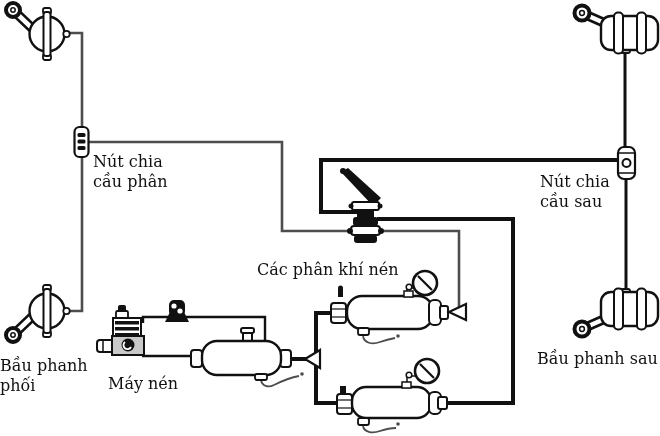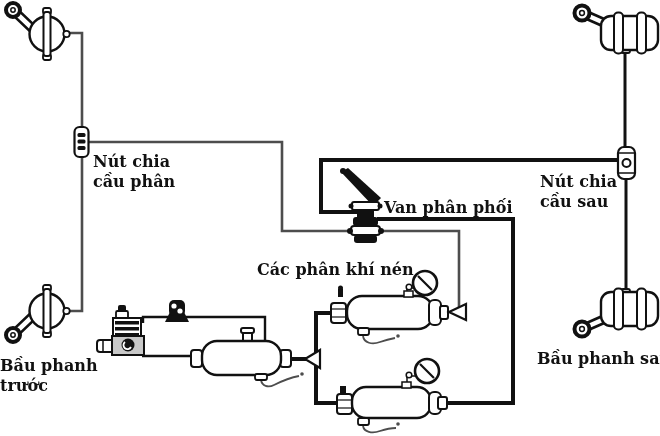--- a/index.html
+++ b/index.html
@@ -6,21 +6,21 @@
   #canvas{
     position:relative;
     width:660px;height:436px;
     background:#ffffff;
     overflow:hidden;
     font-family:"DejaVu Serif","Liberation Serif",serif;
   }
   #canvas svg{position:absolute;left:0;top:0;}
   .lbl{
     position:absolute;
-    font-weight:700;
+    font-weight:400;
     font-size:16px;
     line-height:20px;
     color:#111;
     white-space:nowrap;
     letter-spacing:0px;
   }
 </style>
 </head>
 <body>
 
@@ -191,38 +191,36 @@
     <circle cx="427" cy="371" r="12" fill="#fff" stroke="#111" stroke-width="2.6"></circle>
     <line x1="420" y1="364" x2="434" y2="378" stroke="#111" stroke-width="2.2"></line>
   </g>
 </svg>
 
 <div class="lbl" style="left:93px;top:152px">
   <div>Nút chia</div>
   <div>cầu phân</div>
 </div>
 
-<div class="lbl" style="left:384px;top:198px">
-  <div>Van phân phối</div>
-</div>
 
 <div class="lbl" style="left:257px;top:260px">
   <div>Các phân khí nén</div>
 </div>
 
 <div class="lbl" style="left:108px;top:374px">
+  <div>Máy nén</div>
 </div>
 
 <div class="lbl" style="left:540px;top:172px">
   <div>Nút chia</div>
   <div>cầu sau</div>
 </div>
 
 <div class="lbl" style="left:0;top:356px">
   <div>Bầu phanh</div>
-  <div>trước</div>
+  <div>phối</div>
 </div>
 
 <div class="lbl" style="left:537px;top:349px">
   <div>Bầu phanh sau</div>
 </div>
 
 </div>
 
 </body></html>

